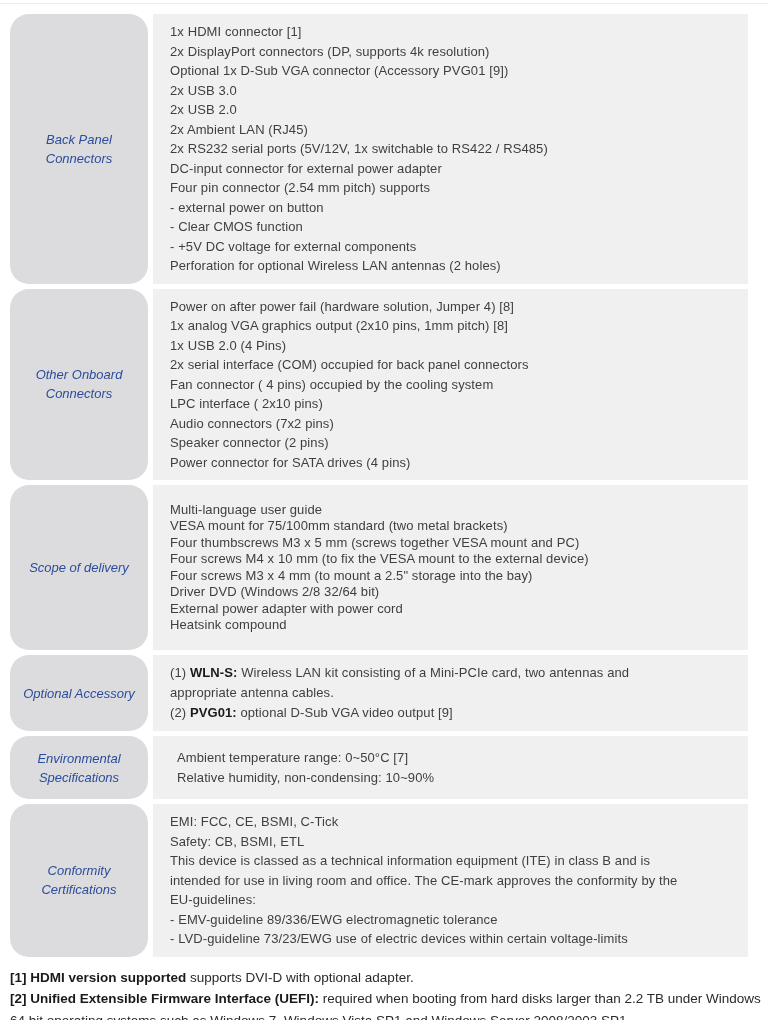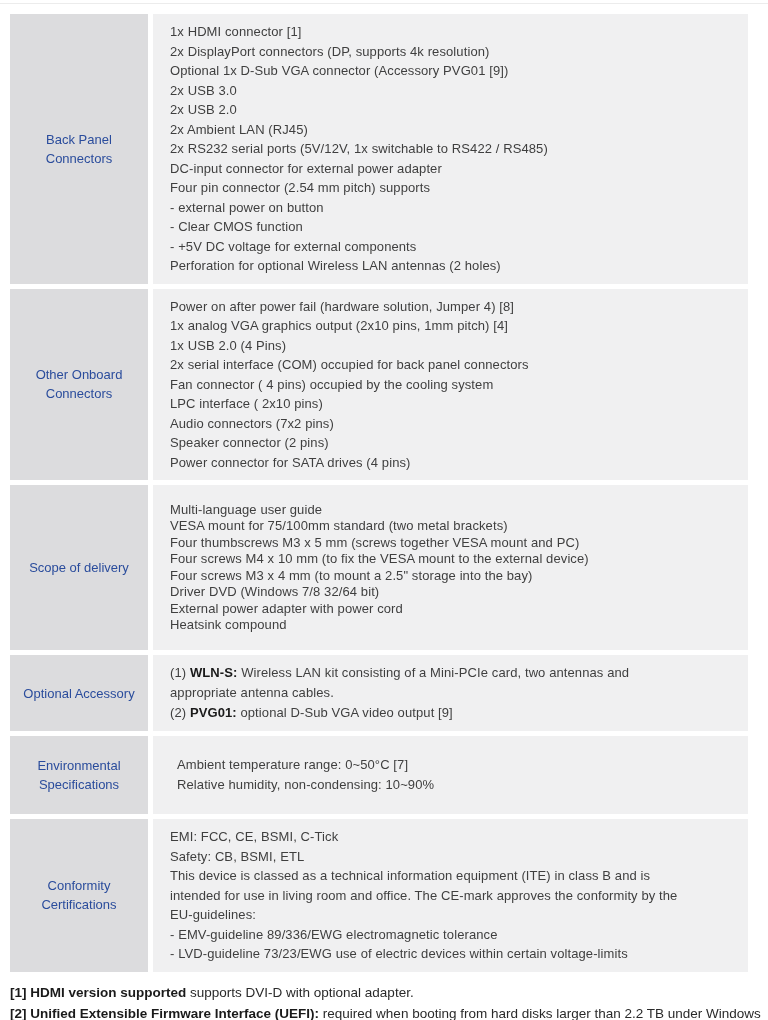--- a/index.html
+++ b/index.html
@@ -31,24 +31,26 @@
     gap: 5px;
   }
   .label-cell {
     width: 138px;
     flex: 0 0 138px;
     background: #dcdcde;
     display: flex;
     align-items: center;
     justify-content: center;
     text-align: center;
+    font-style: italic;
     font-size: 13px;
     line-height: 19px;
     color: #2a4c9c;
-    padding: 20px 10px;
+    padding: 12px 10px;
+    border-radius: 19px;
   }
   .value-cell {
     flex: 1 1 auto;
     background: #f0f0f1;
     display: flex;
     flex-direction: column;
     justify-content: center;
     padding: 8px 12px 8px 17px;
     font-size: 13px;
     color: #3f3f3f;
@@ -95,39 +97,39 @@
           <div class="spec-line">- external power on button</div>
           <div class="spec-line">- Clear CMOS function</div>
           <div class="spec-line">- +5V DC voltage for external components</div>
           <div class="spec-line">Perforation for optional Wireless LAN antennas (2 holes)</div>
         </div>
       </div>
       <div class="spec-row r1">
         <div class="label-cell">Other Onboard Connectors</div>
         <div class="value-cell">
           <div class="spec-line">Power on after power fail (hardware solution, Jumper 4) [8]</div>
-          <div class="spec-line">1x analog VGA graphics output (2x10 pins, 1mm pitch) [4]</div>
+          <div class="spec-line">1x analog VGA graphics output (2x10 pins, 1mm pitch) [8]</div>
           <div class="spec-line">1x USB 2.0 (4 Pins)</div>
           <div class="spec-line">2x serial interface (COM) occupied for back panel connectors</div>
           <div class="spec-line">Fan connector ( 4 pins) occupied by the cooling system</div>
           <div class="spec-line">LPC interface ( 2x10 pins)</div>
           <div class="spec-line">Audio connectors (7x2 pins)</div>
           <div class="spec-line">Speaker connector (2 pins)</div>
           <div class="spec-line">Power connector for SATA drives (4 pins)</div>
         </div>
       </div>
       <div class="spec-row r2">
         <div class="label-cell">Scope of delivery</div>
         <div class="value-cell">
           <div class="spec-line">Multi-language user guide</div>
           <div class="spec-line">VESA mount for 75/100mm standard (two metal brackets)</div>
           <div class="spec-line">Four thumbscrews M3 x 5 mm (screws together VESA mount and PC)</div>
           <div class="spec-line">Four screws M4 x 10 mm (to fix the VESA mount to the external device)</div>
           <div class="spec-line">Four screws M3 x 4 mm (to mount a 2.5" storage into the bay)</div>
-          <div class="spec-line">Driver DVD (Windows 7/8 32/64 bit)</div>
+          <div class="spec-line">Driver DVD (Windows 2/8 32/64 bit)</div>
           <div class="spec-line">External power adapter with power cord</div>
           <div class="spec-line">Heatsink compound</div>
         </div>
       </div>
       <div class="spec-row r3">
         <div class="label-cell">Optional Accessory</div>
         <div class="value-cell">
           <div class="spec-line">(1) <b>WLN-S:</b> Wireless LAN kit consisting of a Mini-PCIe card, two antennas and</div>
           <div class="spec-line">appropriate antenna cables.</div>
           <div class="spec-line">(2) <b>PVG01:</b> optional D-Sub VGA video output [9]</div>

